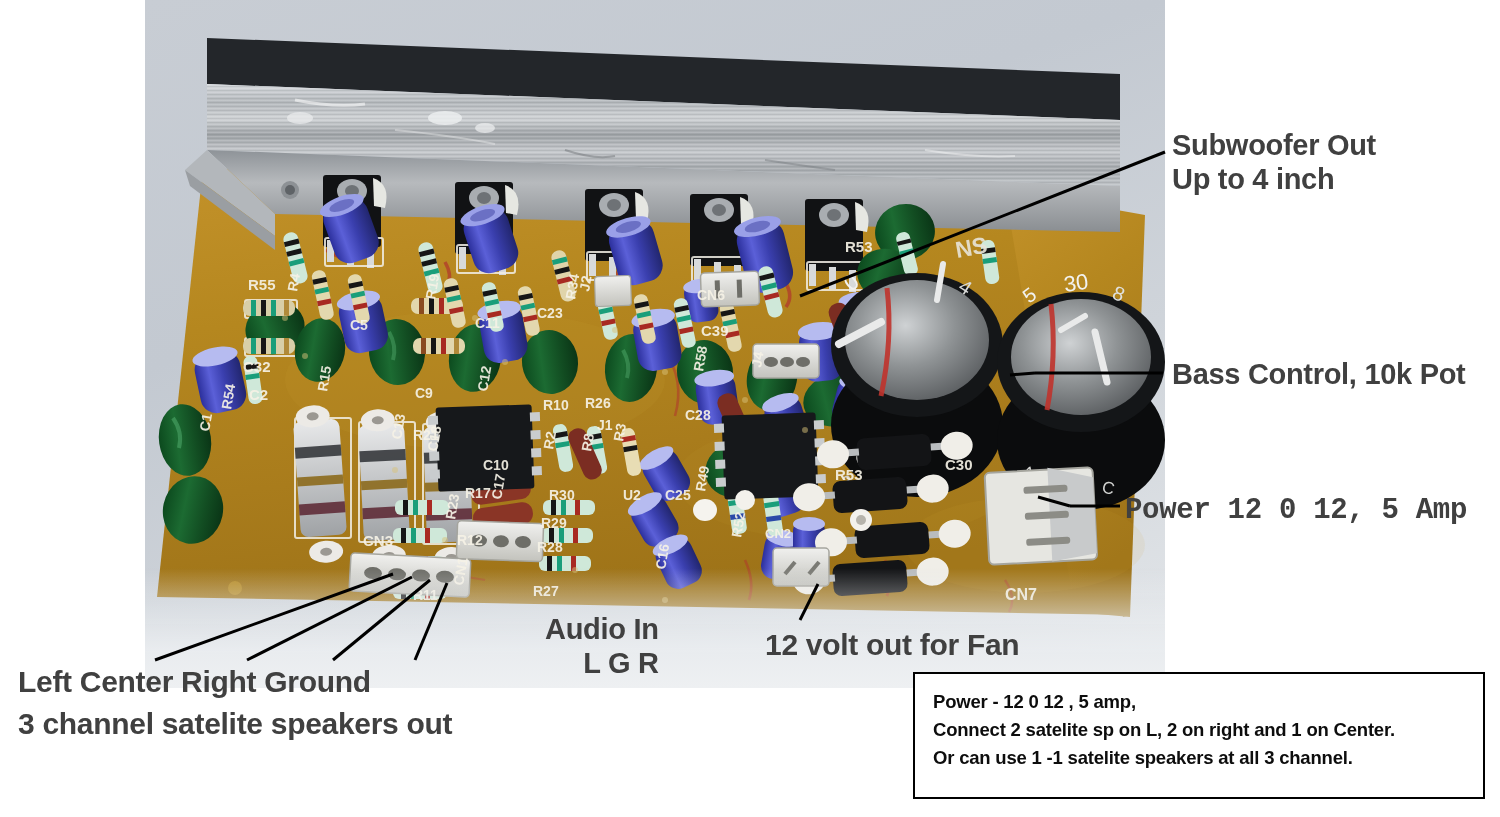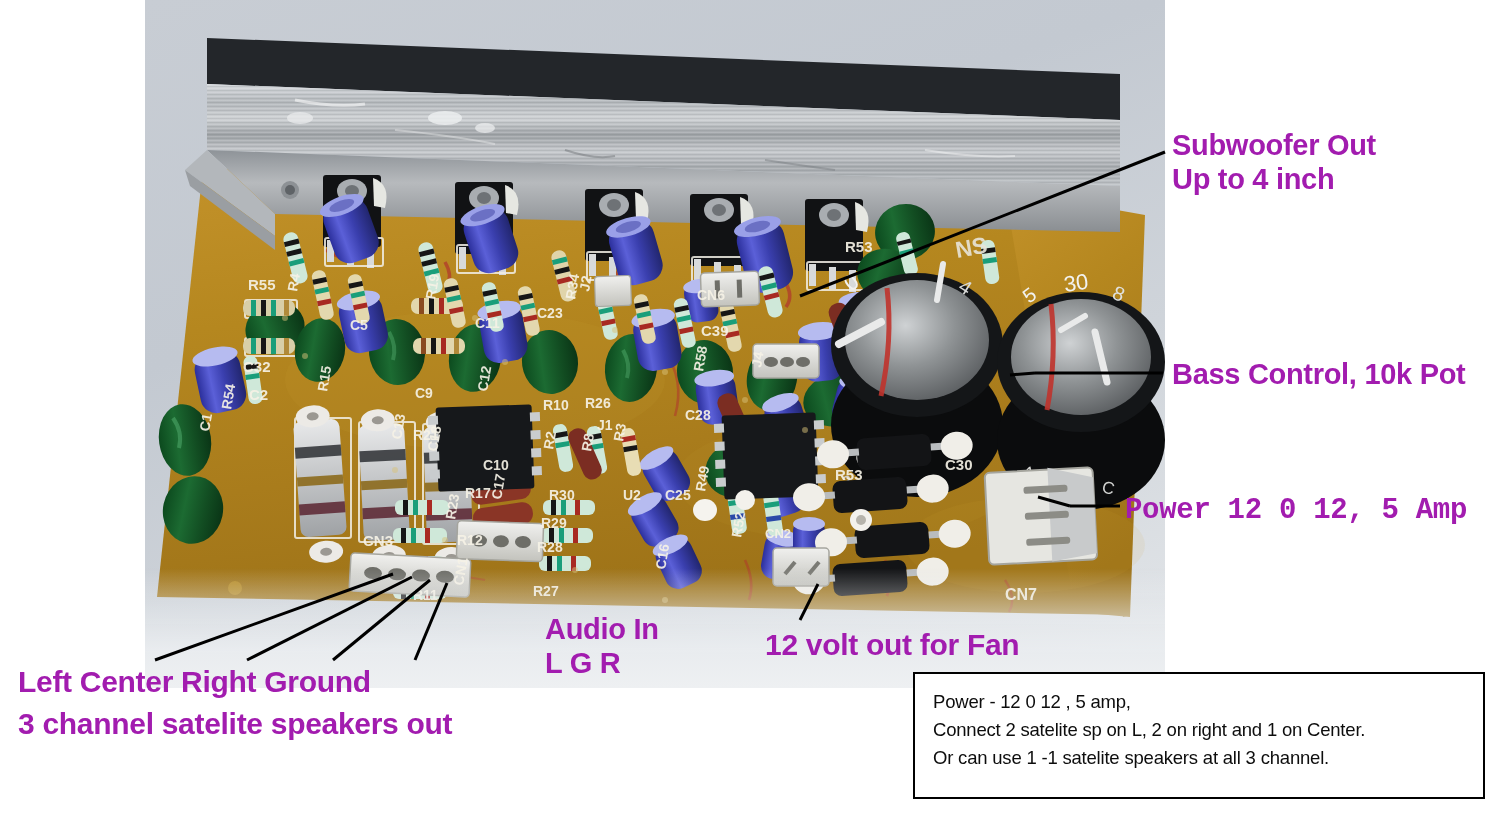--- a/index.html
+++ b/index.html
@@ -8,35 +8,35 @@
 
   
   .photo{position:absolute;left:145px;top:0px;width:1020px;height:688px;
          background:linear-gradient(160deg,#c8cdd4 0%,#c3c9d1 35%,#cfd4da 65%,#e4e7ea 100%);
          overflow:hidden;}
   .photo-lowerfade{position:absolute;left:0;bottom:0;width:100%;height:120px;
          background:linear-gradient(180deg,rgba(228,231,234,0) 0%,#e9ecef 70%,#eef0f2 100%);}
   .board-shape{position:absolute;left:0;top:0;width:1020px;height:688px;}
 
   
-  .anno{position:absolute;color:#a21caf;font-weight:bold;letter-spacing:-0.3px;
+  .anno{position:absolute;color:#404040;font-weight:bold;letter-spacing:-0.3px;
         white-space:nowrap;line-height:1.18;}
   .a-sub{left:1172px;top:128px;font-size:29px;}
   .a-bass{left:1172px;top:357px;font-size:29px;}
   .a-pow{left:1125px;top:494px;font-size:29px;font-family:Liberation Mono, monospace;}
   .a-fan{left:765px;top:627px;font-size:30px;}
   .a-audio{left:505px;top:612px;font-size:29px;text-align:center;margin-left:40px;}
   .a-lcrg{left:18px;top:664px;font-size:30px;}
   .a-3ch{left:18px;top:706px;font-size:30px;}
 
   
   .infobox{position:absolute;left:913px;top:672px;width:572px;height:127px;
            border:2px solid #000;background:#fff;box-sizing:border-box;
            padding:14px 16px 0 18px;}
-  .infobox div{font-size:18.5px;font-weight:normal;color:#0d0d0d;
+  .infobox div{font-size:18.5px;font-weight:bold;color:#0d0d0d;
                line-height:1.52;white-space:nowrap;letter-spacing:-0.2px;}
 
   
   .leaders{position:absolute;left:0;top:0;width:1500px;height:817px;
            pointer-events:none;}
 </style>
 </head>
 <body>
 
 <div class="photo">
@@ -835,21 +835,21 @@
 </div>
 
 <div class="anno a-bass">Bass Control, 10k Pot</div>
 
 <div class="anno a-pow">Power 12 0 12, 5 Amp</div>
 
 <div class="anno a-fan">12 volt out for Fan</div>
 
 <div class="anno a-audio">
   <div>Audio In</div>
-  <div style="text-align:left">L G R</div>
+  <div style="text-align:right">L G R</div>
 </div>
 
 <div class="anno a-lcrg">Left Center Right Ground</div>
 <div class="anno a-3ch">3 channel satelite speakers out</div>
 
 <div class="infobox">
   <div>Power - 12 0 12 , 5 amp,</div>
   <div>Connect 2 satelite sp on L, 2 on right and 1 on Center.</div>
   <div>Or can use 1 -1 satelite speakers at all 3 channel.</div>
 </div>

